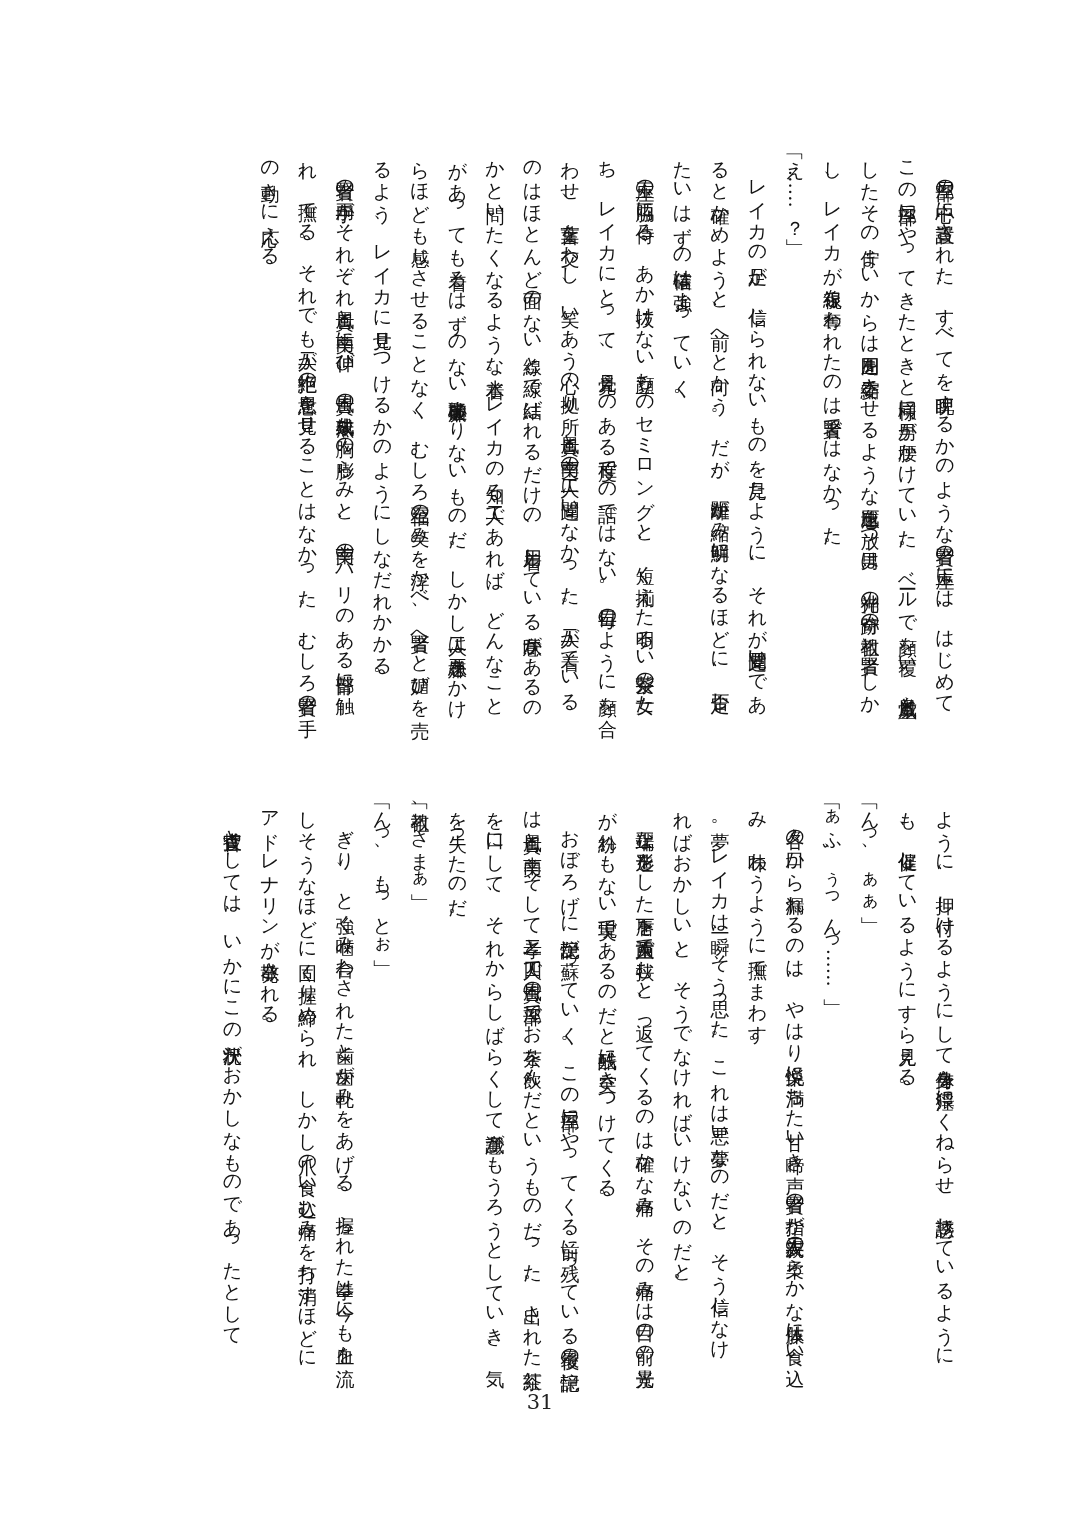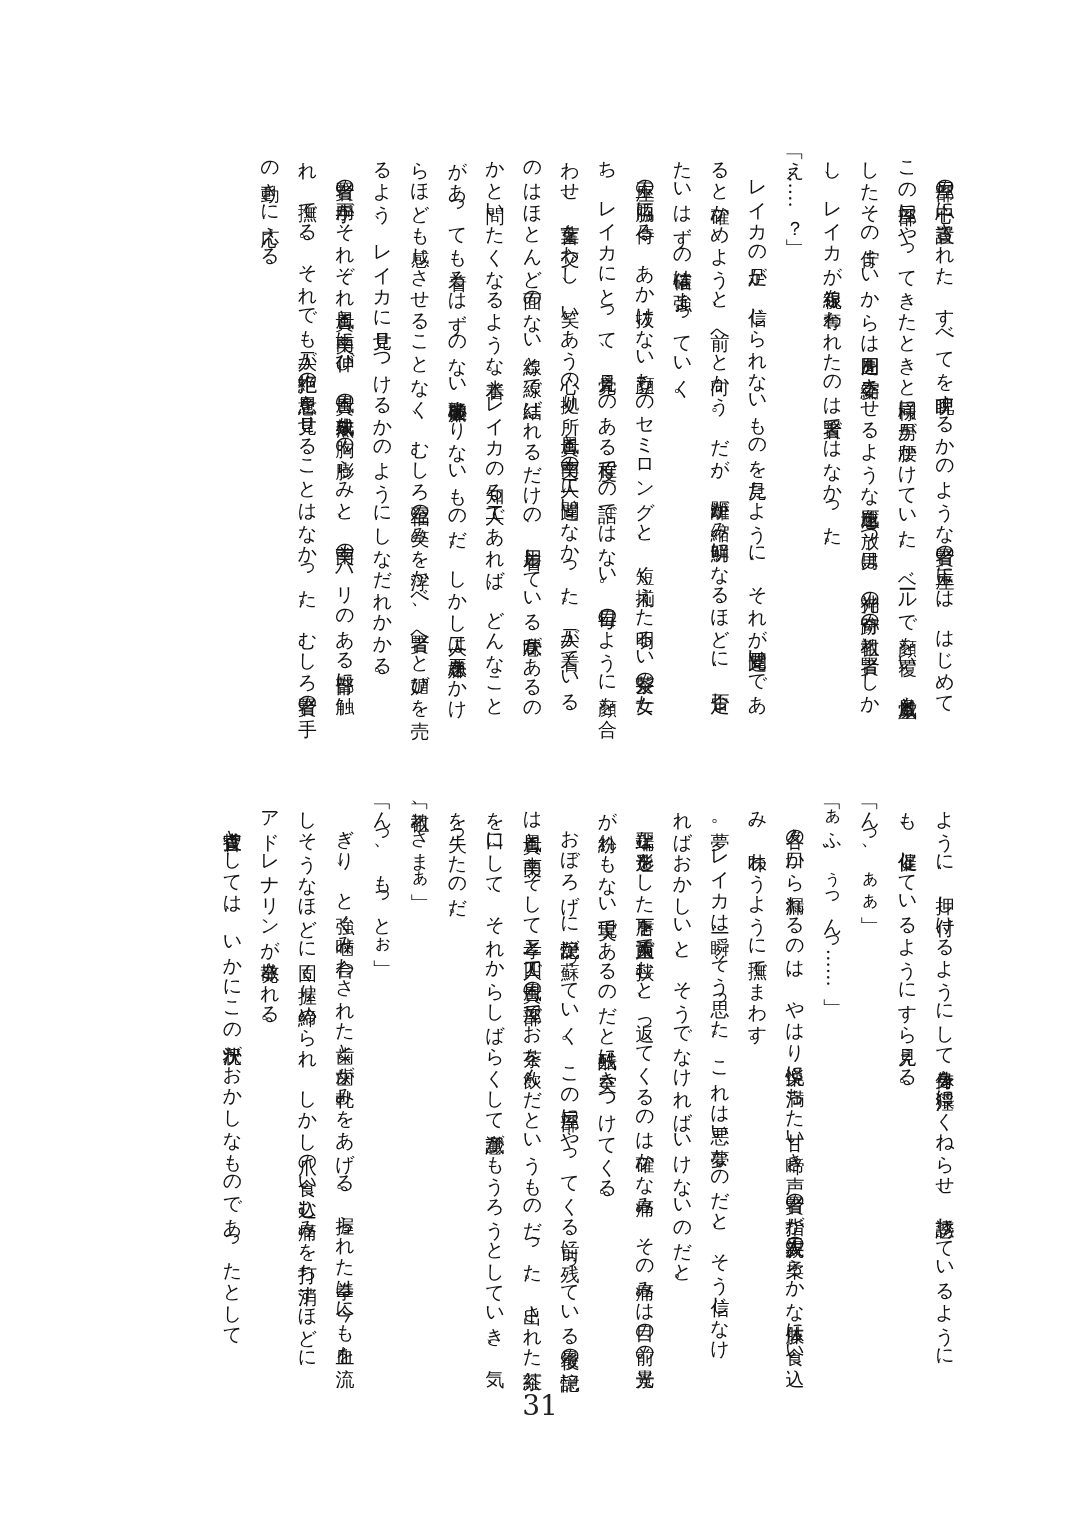--- a/index.html
+++ b/index.html
@@ -33,21 +33,21 @@
   .vblock p {
     margin: 0;
     padding: 0;
   }
   .vblock p.indent { text-indent: 1em; }
   .page-number {
     position: absolute;
     top: 1392px;
     left: 50%;
     transform: translateX(-50%);
-    font-size: 28px;
+    font-size: 21px;
     line-height: 1;
     color: #222222;
   }
 </style>
 </head>
 <body>
 
 <div class="page">
 
   <div class="vblock vblock-top">

